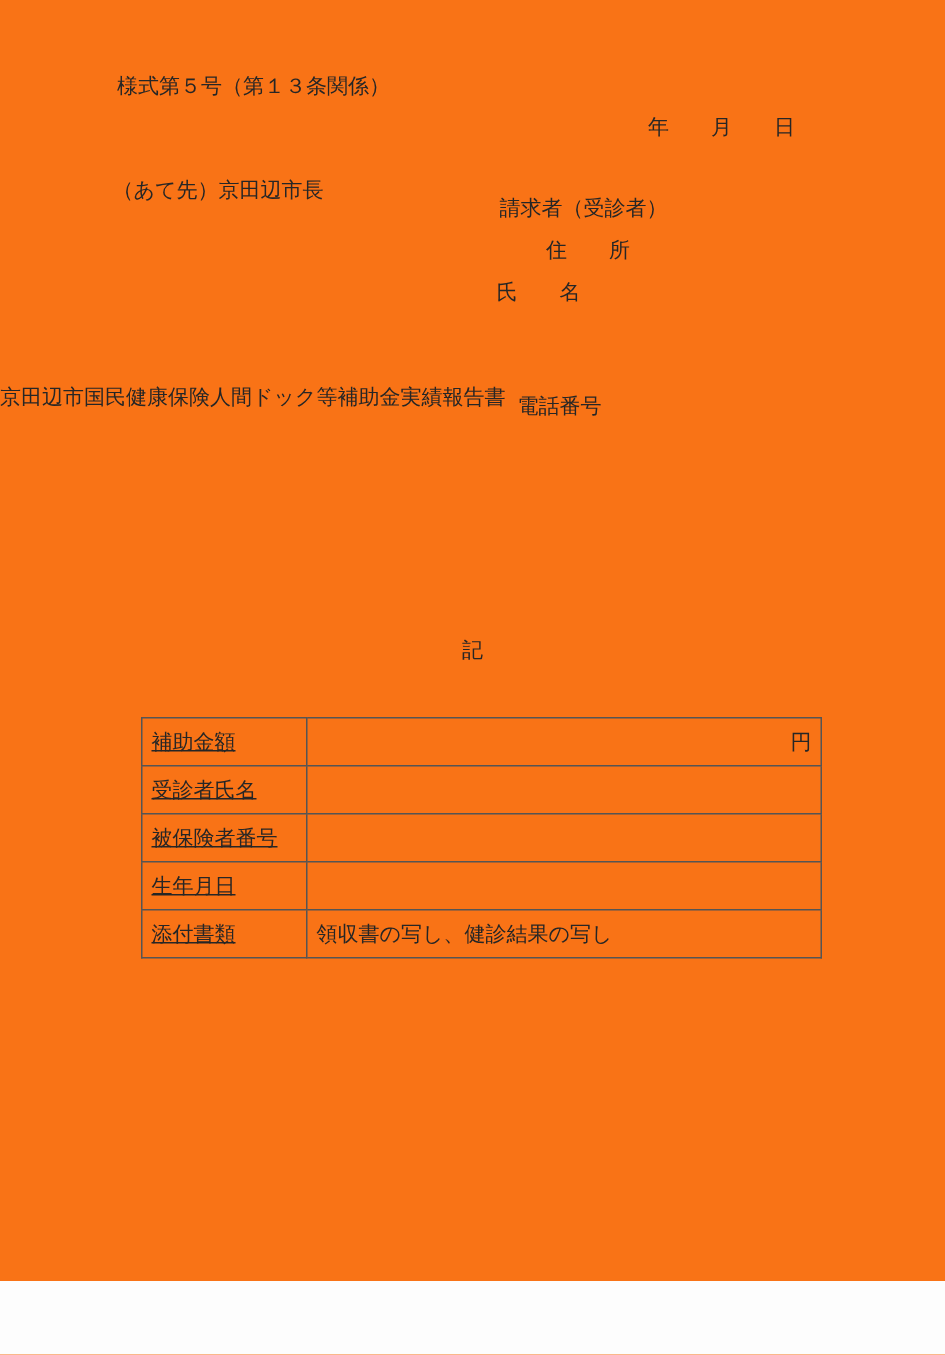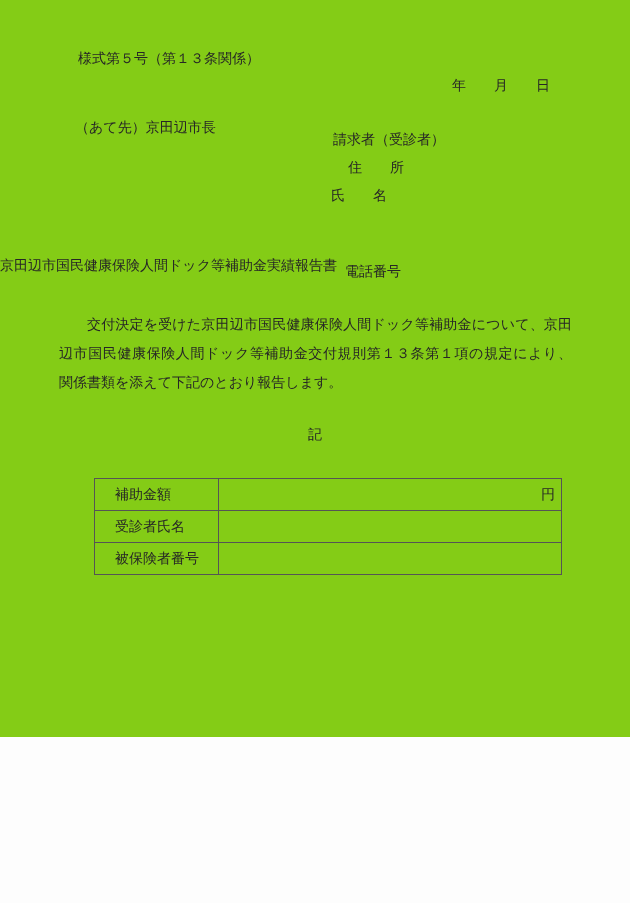--- a/index.html
+++ b/index.html
@@ -3,34 +3,34 @@
 <meta charset="utf-8">
 <style>
   html, body {
     margin: 0;
     padding: 0;
     background: #fdfdfd;
   }
   .page {
     position: relative;
     width: 630px;
-    height: 737px;
-    background: #84cc16;
+    height: 854px;
+    background: #f97316;
     font-family: "Liberation Serif", "DejaVu Serif", serif;
     font-size: 14px;
     color: #262626;
     overflow: hidden;
   }
   .abs { position: absolute; line-height: 1.15; white-space: pre; }
 
   .form-number   { left: 78px;  top: 51px; }
-  .date-line     { left: 452px; top: 78px; }
+  .date-line     { left: 432px; top: 78px; }
   .addressee     { left: 75px;  top: 104px; margin-top: 16px; }
   .claimant-head { left: 333px; top: 132px; }
-  .addr-label    { left: 348px; top: 160px; }
+  .addr-label    { left: 364px; top: 160px; }
   .name-label    { left: 331px; top: 188px; }
   .phone-label   { left: 345px; top: 216px; margin-top: 48px; }
 
   .doc-title {
     left: 0; top: 258px; width: 630px;
     text-align: left;
   }
 
   .body-par {
     left: 59px; top: 310px; width: 513px;
@@ -53,21 +53,22 @@
   .form-table td {
     border: 1px solid #555;
     height: 31px;
     font-size: 14px;
     color: #262626;
     padding: 0;
     vertical-align: middle;
   }
   .form-table td.c-label {
     width: 103px;
-    padding-left: 20px;
+    padding-left: 6px;
+    text-decoration: underline;
   }
   .form-table td.c-value {
     width: 330px;
     padding-left: 6px;
     padding-right: 6px;
   }
   .form-table td.v-right { text-align: right; }
 </style>
 </head>
 <body>
@@ -83,38 +84,41 @@
   <div class="abs claimant-head">請求者（受診者）</div>
 
   <div class="abs addr-label">住　　所</div>
 
   <div class="abs name-label">氏　　名</div>
 
   <div class="abs phone-label">電話番号</div>
 
   <div class="abs doc-title">京田辺市国民健康保険人間ドック等補助金実績報告書</div>
 
-  <div class="abs body-par">
-    <div class="body-line jline indent1">交付決定を受けた京田辺市国民健康保険人間ドック等補助金について、京田</div>
-    <div class="body-line jline">辺市国民健康保険人間ドック等補助金交付規則第１３条第１項の規定により、</div>
-    <div class="body-line">関係書類を添えて下記のとおり報告します。</div>
-  </div>
 
   <div class="abs record-head">記</div>
 
   <table class="form-table">
     <tbody>
       <tr>
         <td class="c-label">補助金額</td>
         <td class="c-value v-right">円</td>
       </tr>
       <tr>
         <td class="c-label">受診者氏名</td>
         <td class="c-value"></td>
       </tr>
       <tr>
         <td class="c-label">被保険者番号</td>
         <td class="c-value"></td>
       </tr>
+      <tr>
+        <td class="c-label">生年月日</td>
+        <td class="c-value"></td>
+      </tr>
+      <tr>
+        <td class="c-label">添付書類</td>
+        <td class="c-value">領収書の写し、健診結果の写し</td>
+      </tr>
     </tbody>
   </table>
 
 </div>
 
 </body></html>

